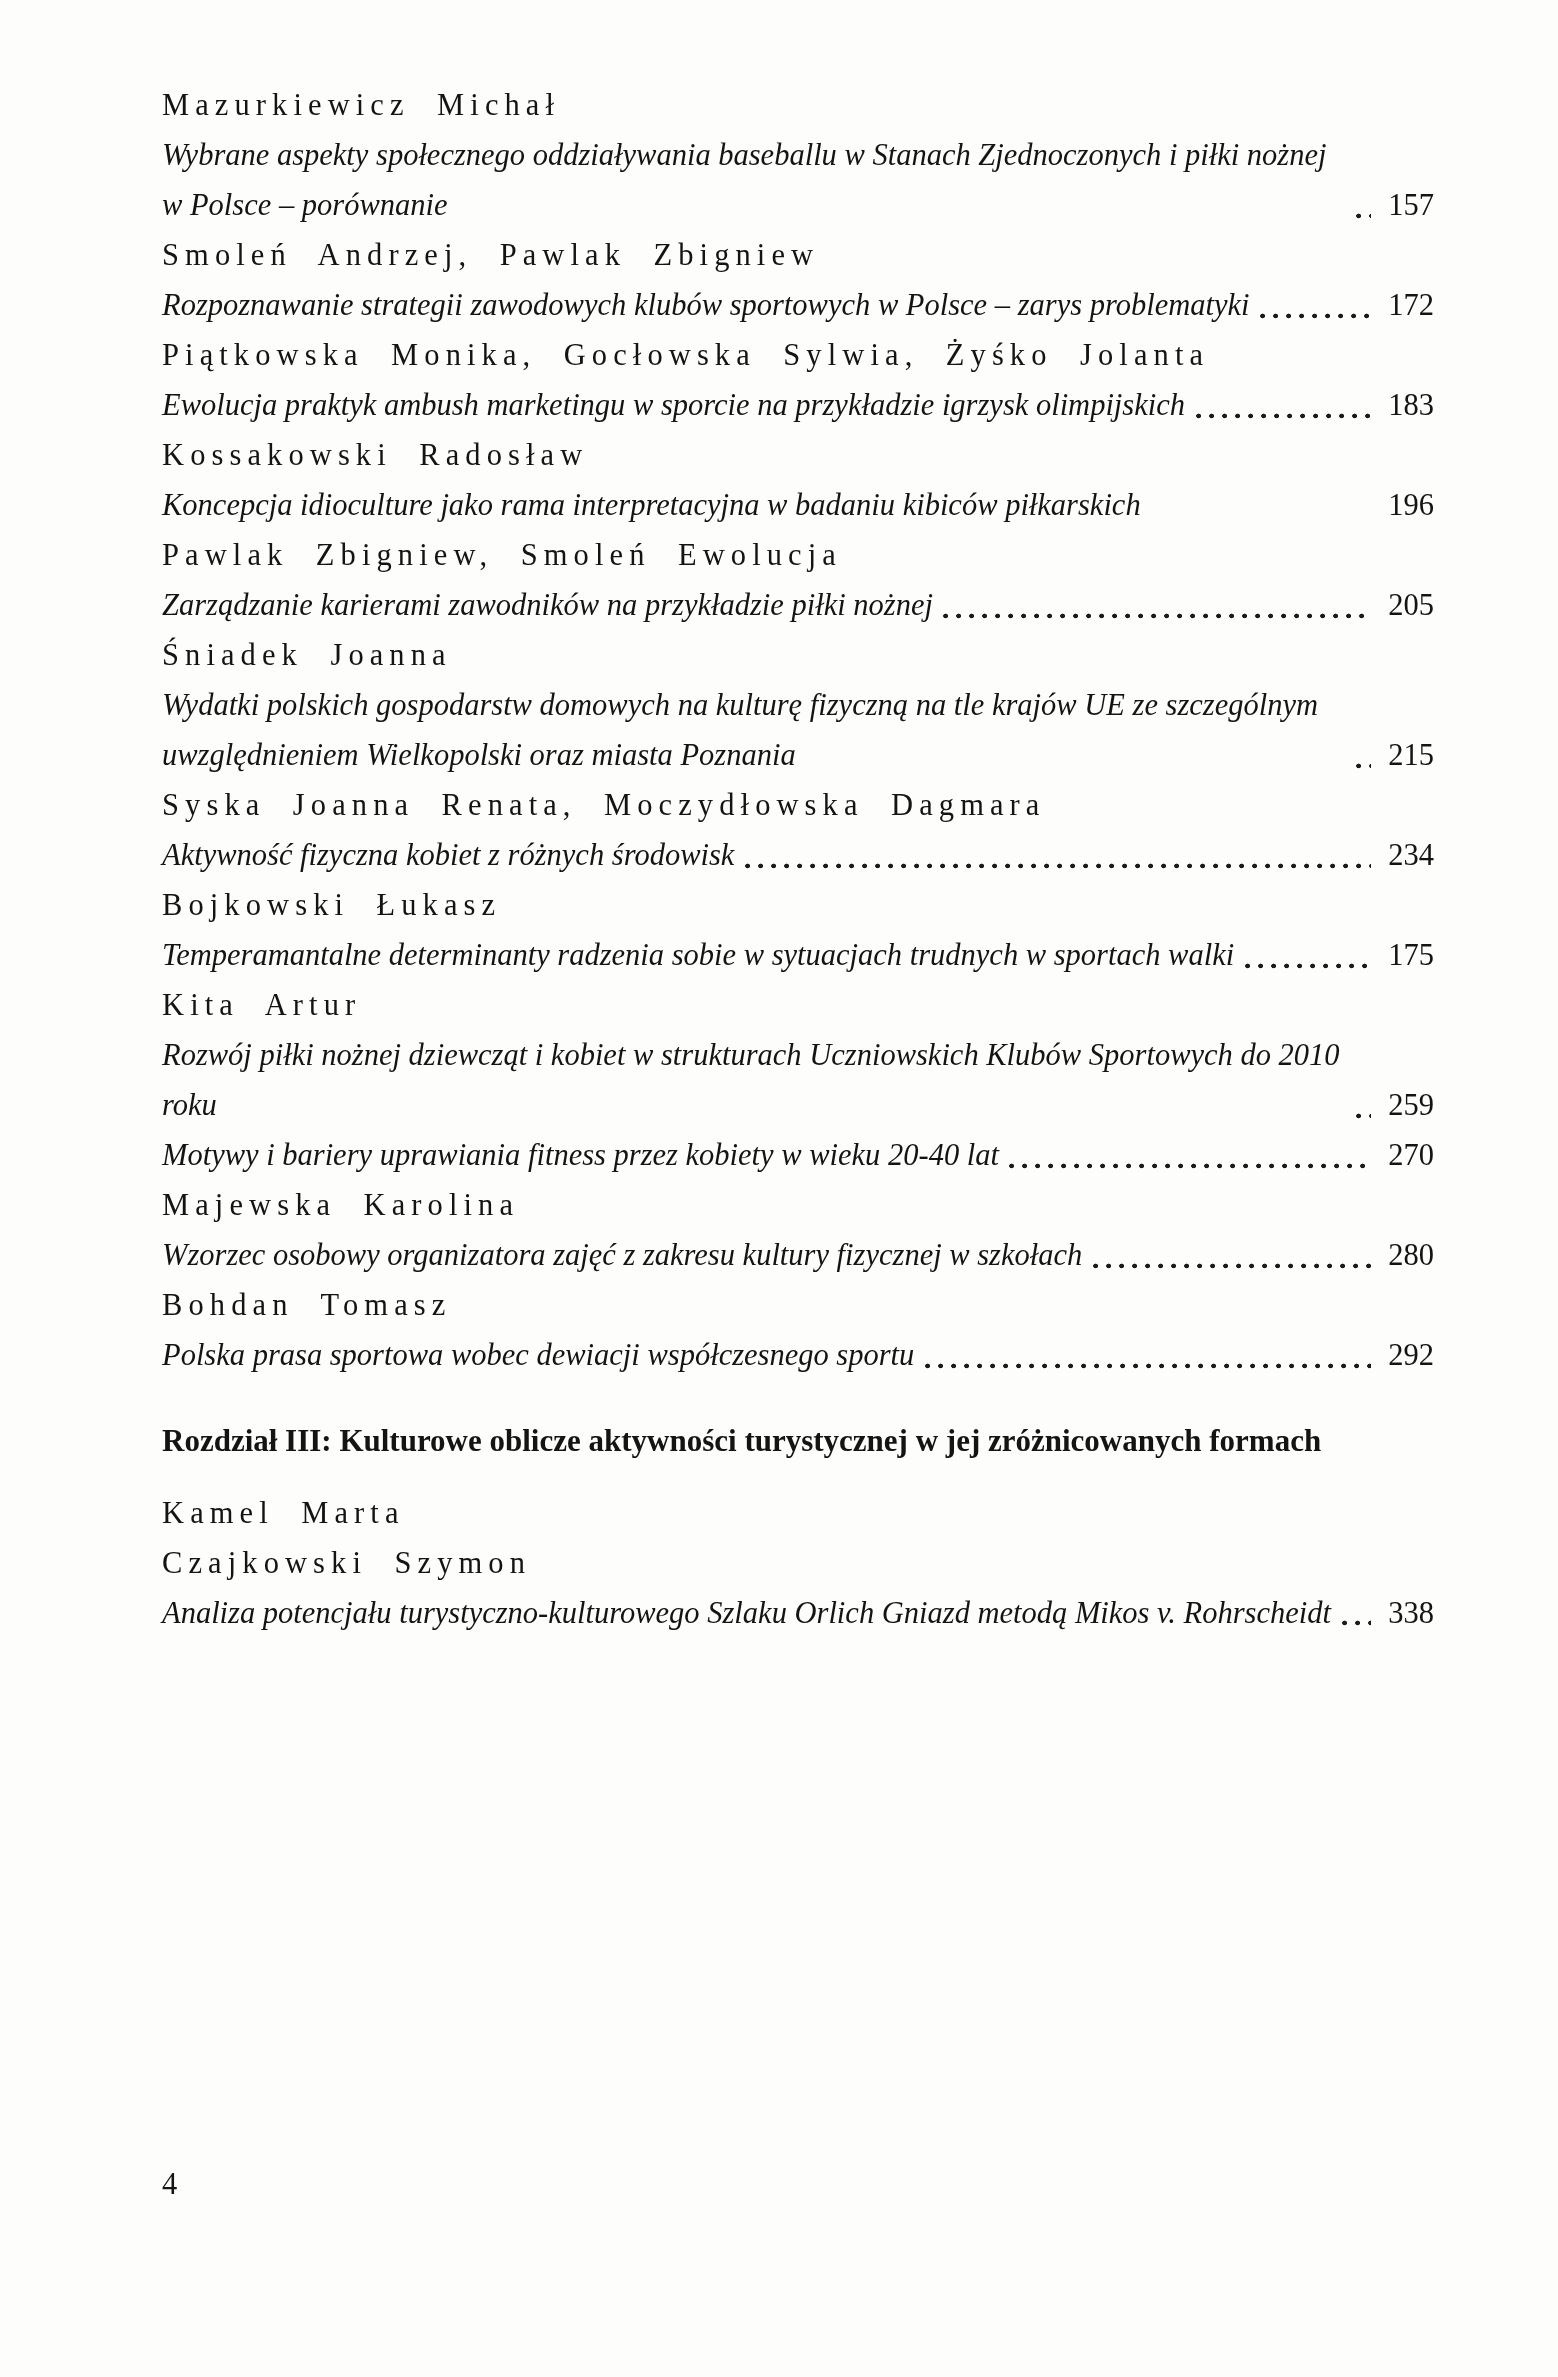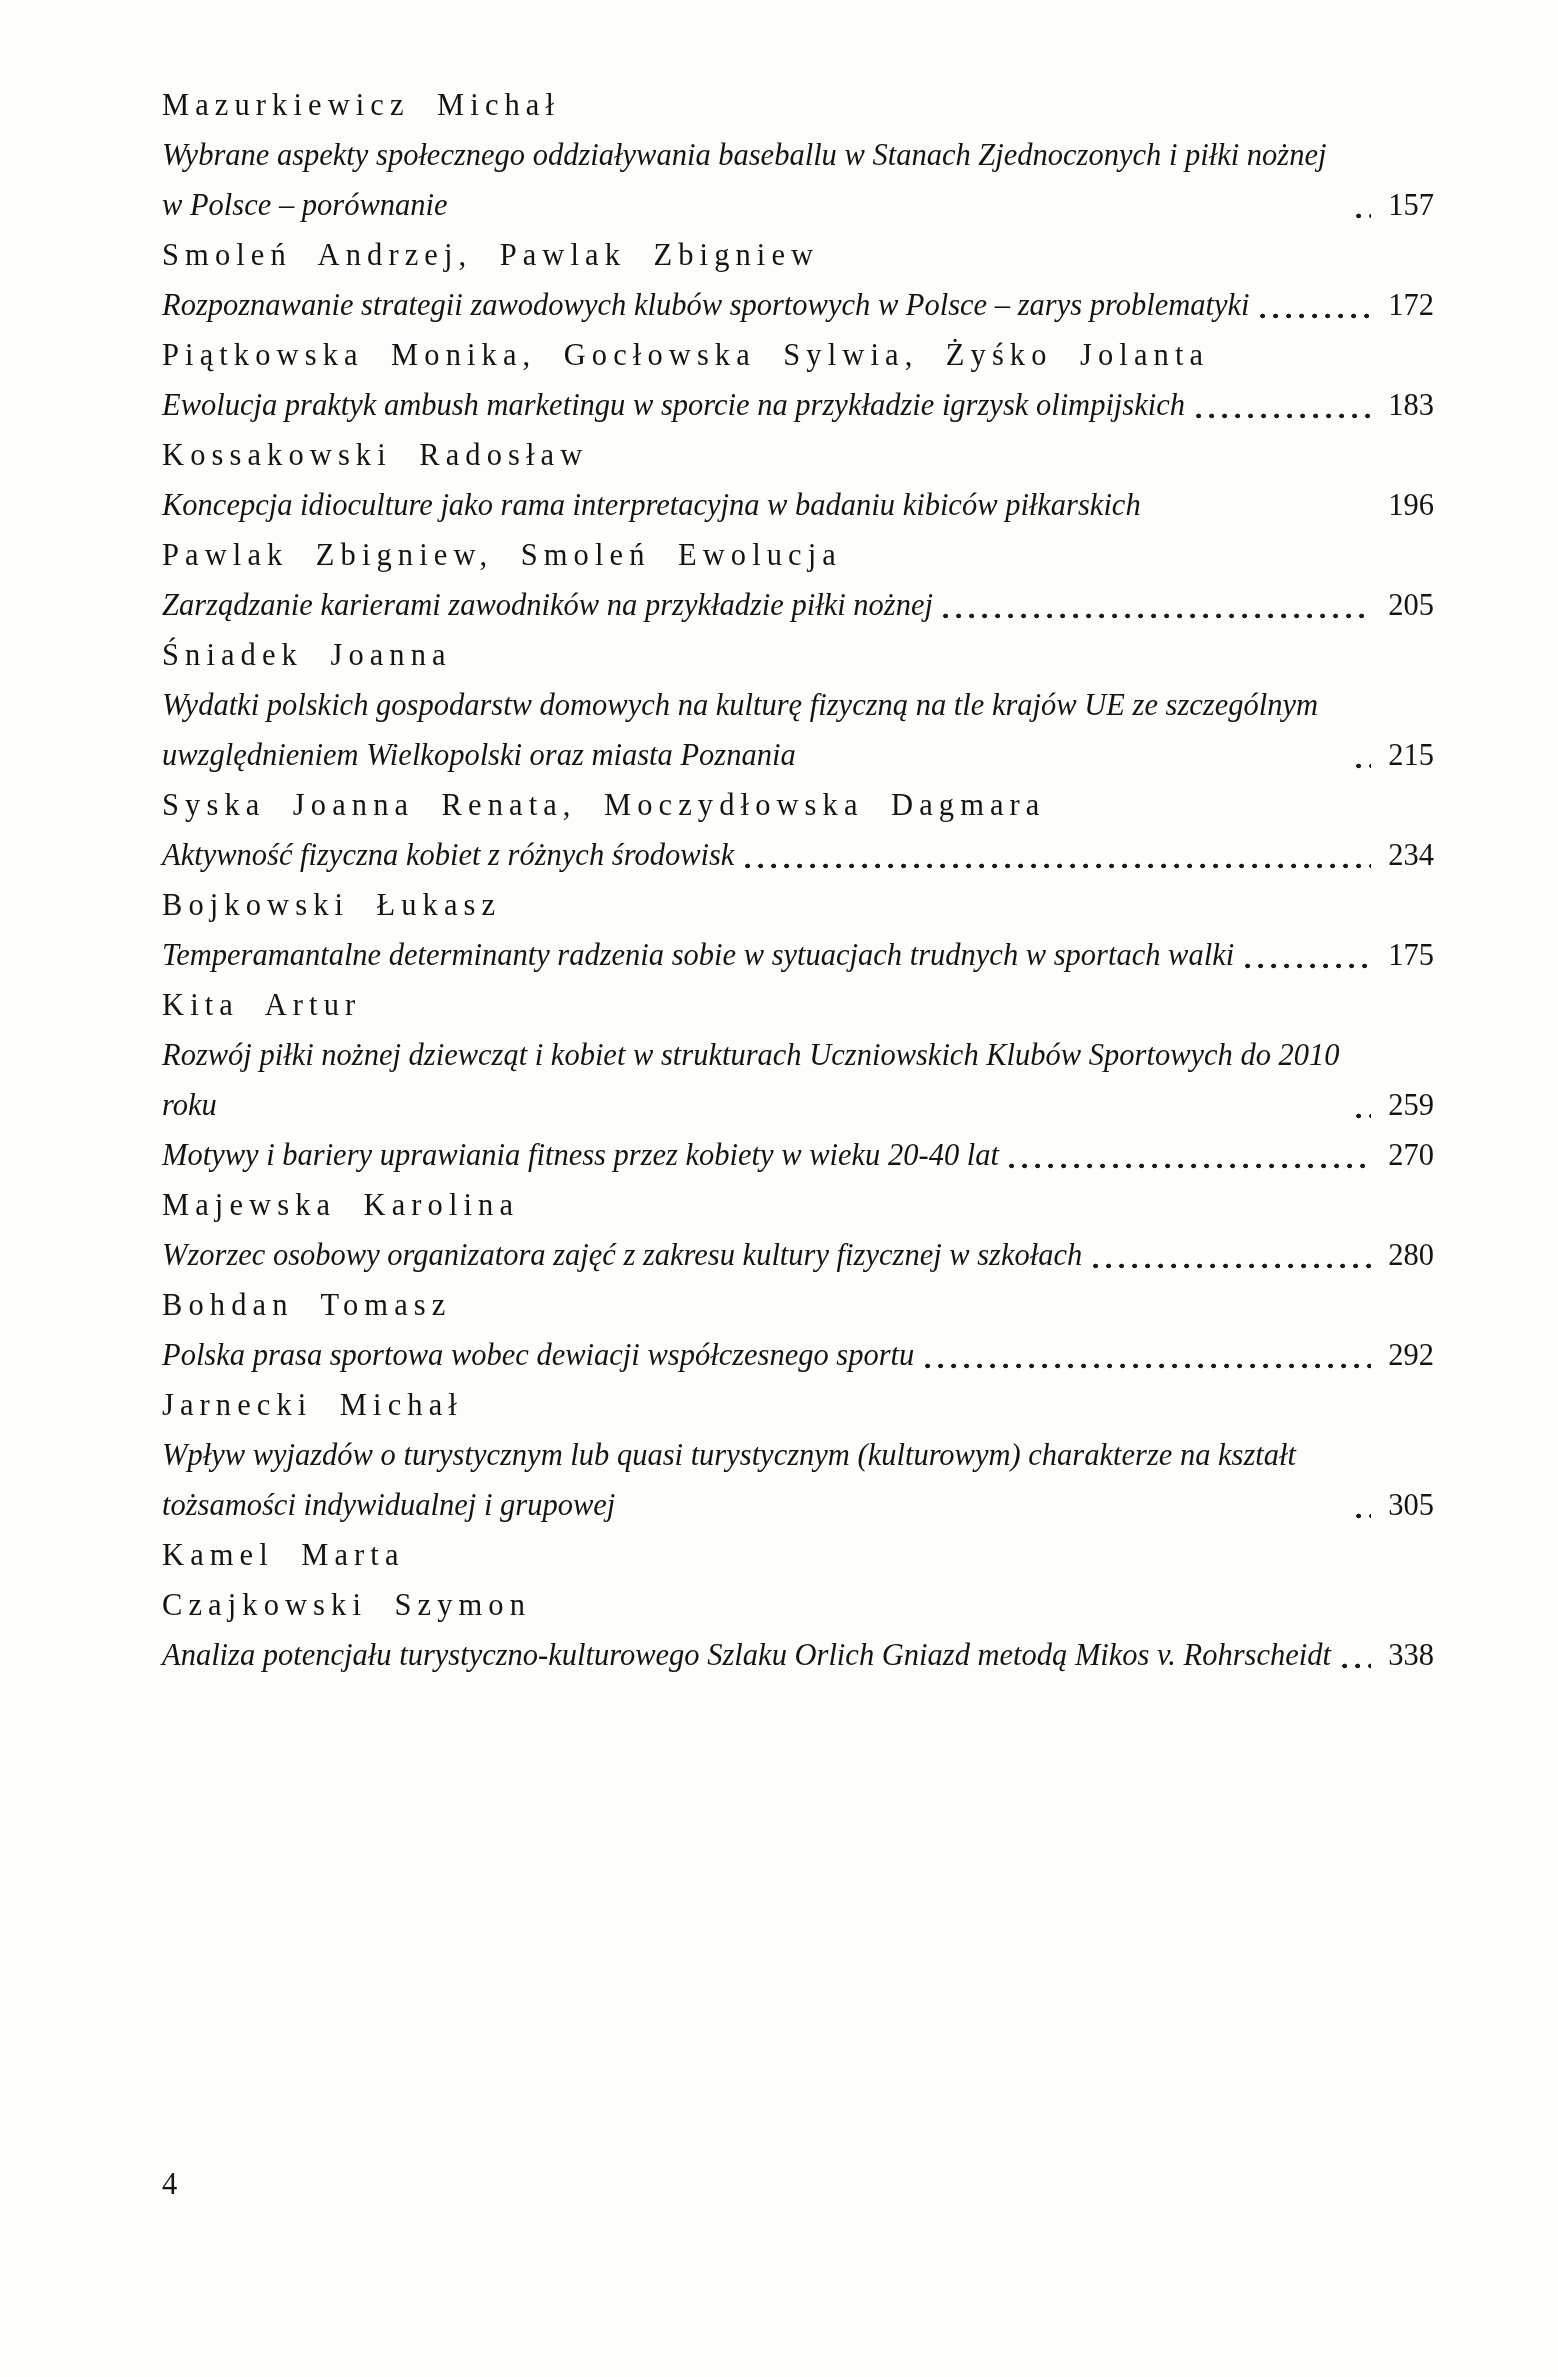--- a/index.html
+++ b/index.html
@@ -169,28 +169,21 @@
         </div>
       </div>
       <div class="entry">
         <div class="authors">Bohdan Tomasz</div>
         <div class="title-line">
           <span class="title">Polska prasa sportowa wobec dewiacji współczesnego sportu</span>
           <span class="dots"></span>
           <span class="pagenum">292</span>
         </div>
       </div>
-      <div class="entry">
-        <div class="authors">Jarnecki Michał</div>
-        <div class="title-line">
-          <span class="title">Wpływ wyjazdów o turystycznym lub quasi turystycznym (kulturowym) charakterze na kształt tożsamości indywidualnej i grupowej</span>
-          <span class="dots"></span>
-          <span class="pagenum">305</span>
-        </div>
-      </div>
+      <div class="section-heading">Rozdział III: Kulturowe oblicze aktywności turystycznej w jej zróżnicowanych formach</div>
       <div class="entry">
         <div class="authors">Kamel Marta</div>
       </div>
       <div class="entry">
         <div class="authors">Czajkowski Szymon</div>
         <div class="title-line">
           <span class="title">Analiza potencjału turystyczno-kulturowego Szlaku Orlich Gniazd metodą Mikos v. Rohrscheidt</span>
           <span class="dots"></span>
           <span class="pagenum">338</span>
         </div>

